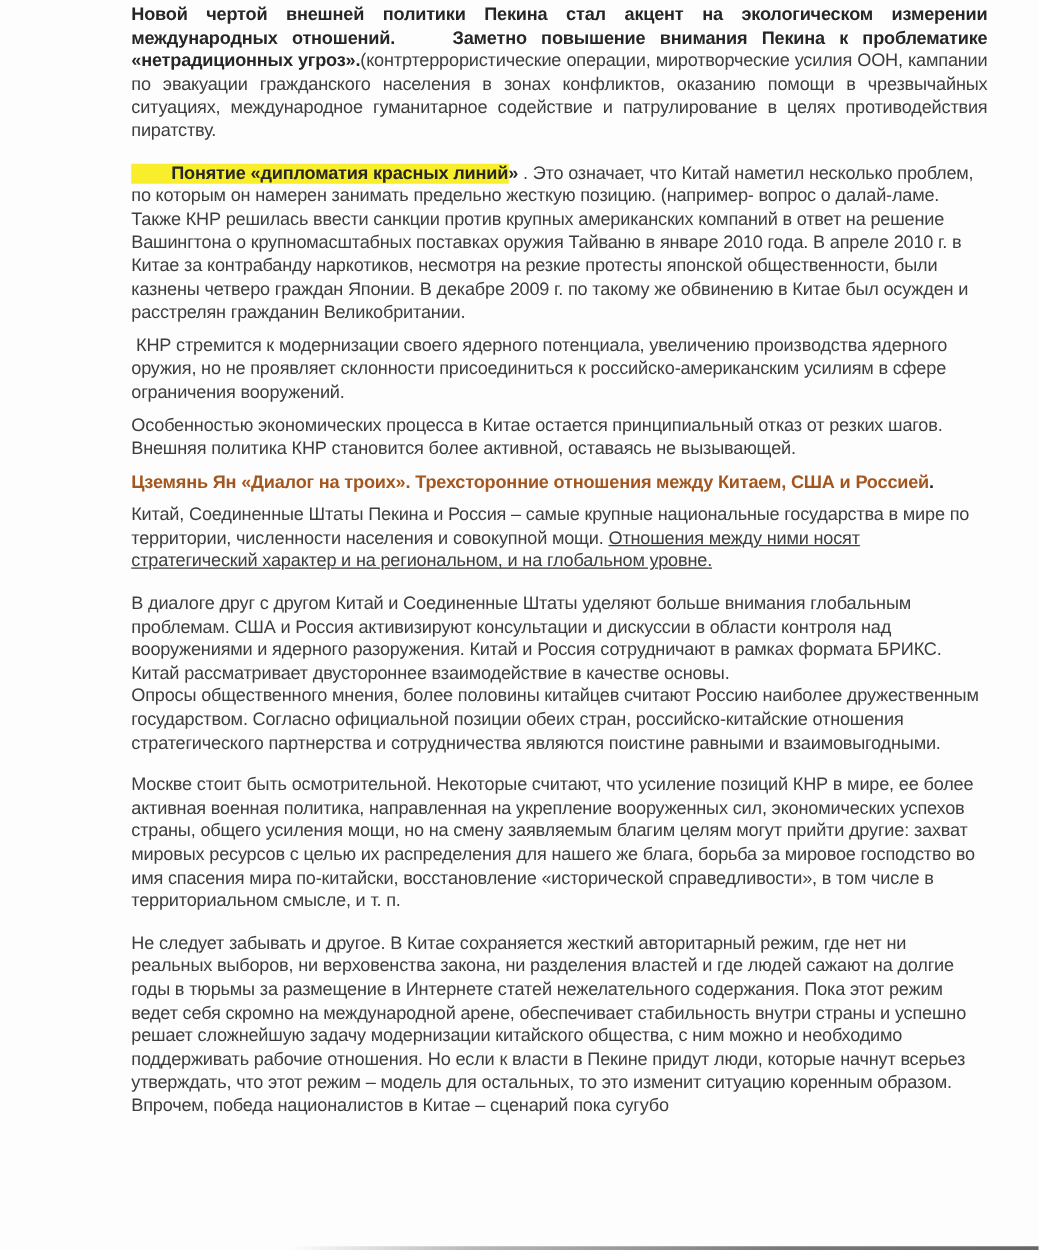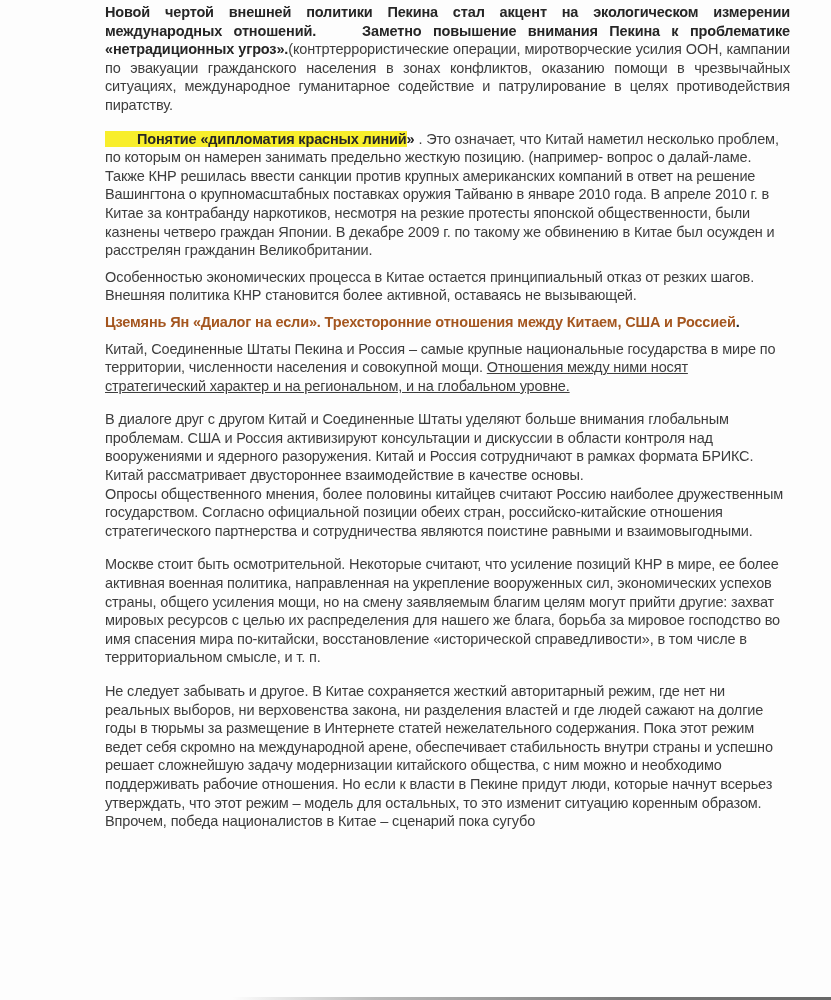--- a/index.html
+++ b/index.html
@@ -74,27 +74,30 @@
 
 
   <p class="para justify mb-big">
     <span class="b">Новой чертой внешней политики Пекина стал акцент на экологическом измерении международных отношений.</span><span class="tab-spacer"></span><span class="b">Заметно повышение внимания Пекина к проблематике «нетрадиционных угроз».</span><span>(контртеррористические операции, миротворческие усилия ООН, кампании по эвакуации гражданского населения в зонах конфликтов, оказанию помощи в чрезвычайных ситуациях, международное гуманитарное содействие и патрулирование в целях противодействия пиратству.</span>
   </p>
 
   <p class="para">
     <span class="b hl">Понятие «дипломатия красных линий</span><span class="b">»</span><span> . Это означает, что Китай наметил несколько проблем, по которым он намерен занимать предельно жесткую позицию. (например-  вопрос о далай-ламе. Также КНР решилась ввести санкции против крупных американских компаний в ответ на решение Вашингтона о крупномасштабных поставках оружия Тайваню в январе 2010 года.  В апреле 2010 г. в Китае за контрабанду наркотиков, несмотря на резкие протесты японской общественности, были казнены четверо граждан Японии. В декабре 2009 г. по такому же обвинению в Китае был осужден и расстрелян гражданин Великобритании.</span>
   </p>
 
+  <p class="para">
+    <span>&nbsp;КНР стремится к модернизации своего ядерного потенциала, увеличению производства ядерного оружия, но не проявляет склонности присоединиться к российско-американским усилиям в сфере ограничения вооружений.</span>
+  </p>
 
   <p class="para">
     <span>Особенностью экономических процесса в Китае остается принципиальный отказ от резких шагов. Внешняя политика КНР становится более активной, оставаясь не вызывающей.</span>
   </p>
 
   <p class="heading-line">
-    <span>Цземянь Ян «Диалог на если». Трехсторонние отношения между Китаем, США и Россией</span><span class="dark-dot">.</span>
+    <span>Цземянь Ян «Диалог на троих». Трехсторонние отношения между Китаем, США и Россией</span><span class="dark-dot">.</span>
   </p>
 
   <p class="para mb-big">
     <span>Китай, Соединенные Штаты Пекина и Россия – самые крупные национальные государства в мире по территории, численности населения и совокупной мощи. </span><span class="u">Отношения между ними носят стратегический характер и на региональном, и на глобальном уровне.</span>
   </p>
 
   <p class="para mb-none">
     <span>В диалоге друг с другом Китай и Соединенные Штаты уделяют больше внимания  глобальным проблемам. США и Россия активизируют консультации и дискуссии в области контроля над вооружениями и ядерного разоружения. Китай и Россия сотрудничают в рамках формата БРИКС. Китай рассматривает двустороннее взаимодействие в качестве основы.</span>
   </p>
 

